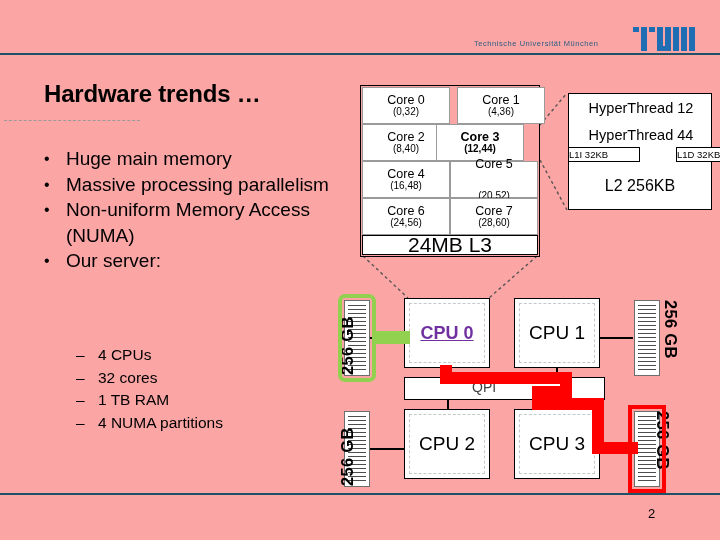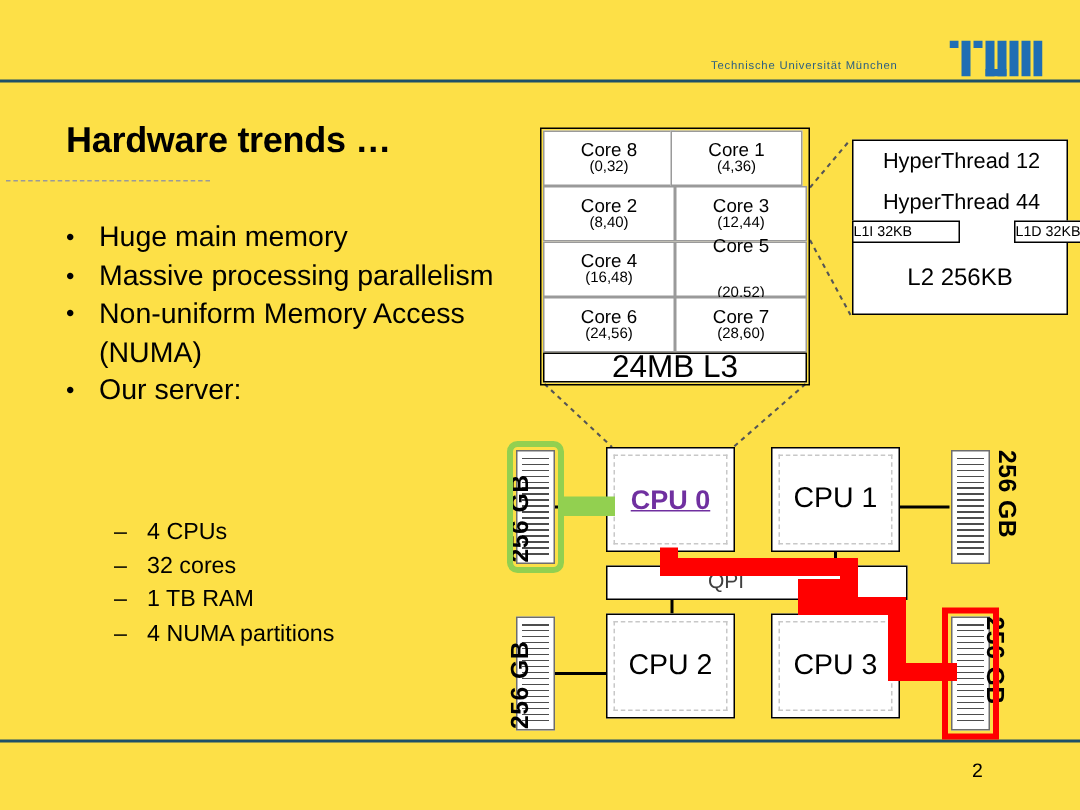--- a/index.html
+++ b/index.html
@@ -9,21 +9,21 @@
   }
   body {
     font-family: "Liberation Sans", sans-serif;
     color: #000000;
   }
   #slide {
     position: relative;
     width: 720px;
     height: 540px;
     overflow: hidden;
-    background: #fde047;
+    background: #fca5a5;
   }
 
   
   .tum-text {
     position: absolute;
     left: 474px;
     top: 39px;
     font-size: 7.5px;
     letter-spacing: 0.55px;
     color: #2a5d82;
@@ -394,32 +394,32 @@
     <line x1="363" y1="256" x2="408" y2="298" stroke="#555" stroke-width="1.4" stroke-dasharray="3,3"></line>
     <line x1="537" y1="256" x2="489" y2="298" stroke="#555" stroke-width="1.4" stroke-dasharray="3,3"></line>
 
     <line x1="540" y1="125" x2="567" y2="93" stroke="#555" stroke-width="1.4" stroke-dasharray="3,3"></line>
     <line x1="540" y1="160" x2="567" y2="210" stroke="#555" stroke-width="1.4" stroke-dasharray="3,3"></line>
   </svg>
 
   <div class="box dgm" id="core-outer"></div>
   <div class="dgm" id="core-grid">
     <div class="core-cell" style="left:0px;top:0px;">
-      <span class="core-name">Core 8</span>
+      <span class="core-name">Core 0</span>
       <span class="core-ids">(0,32)</span>
     </div>
-    <div class="core-cell" style="left:85px;top:0px;">
+    <div class="core-cell" style="left:95px;top:0px;">
       <span class="core-name">Core 1</span>
       <span class="core-ids">(4,36)</span>
     </div>
     <div class="core-cell" style="left:0px;top:37px;">
       <span class="core-name">Core 2</span>
       <span class="core-ids">(8,40)</span>
     </div>
-    <div class="core-cell" style="left:88px;top:37px;">
+    <div class="core-cell" style="left:74px;top:37px;font-weight:bold;">
       <span class="core-name">Core 3</span>
       <span class="core-ids">(12,44)</span>
     </div>
     <div class="core-cell" style="left:0px;top:74px;">
       <span class="core-name">Core 4</span>
       <span class="core-ids">(16,48)</span>
     </div>
     <div class="core-cell" style="left:88px;top:74px;gap:20px;">
       <span class="core-name">Core 5</span>
       <span class="core-ids">(20,52)</span>

